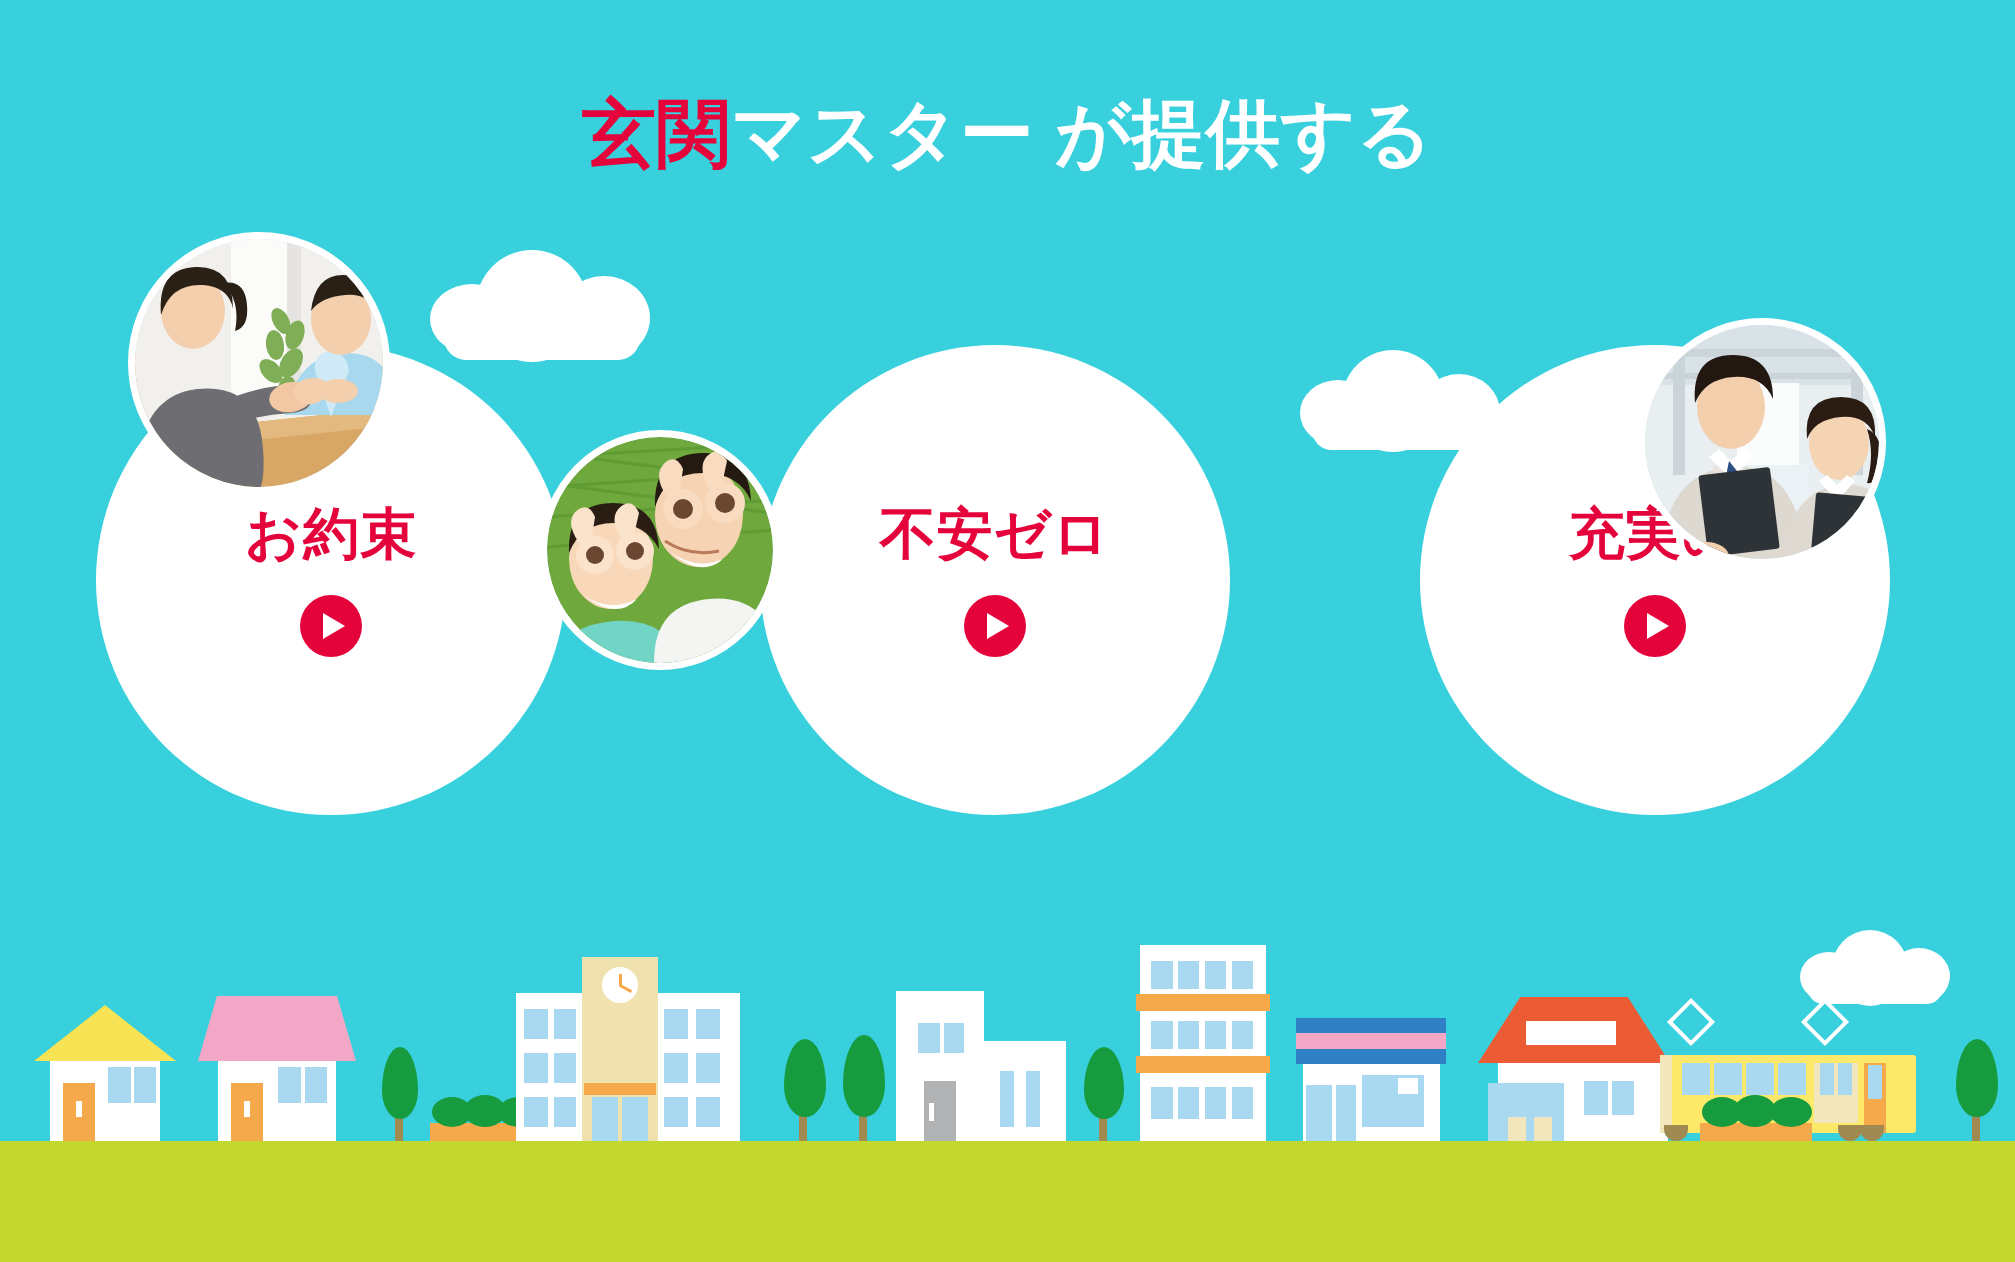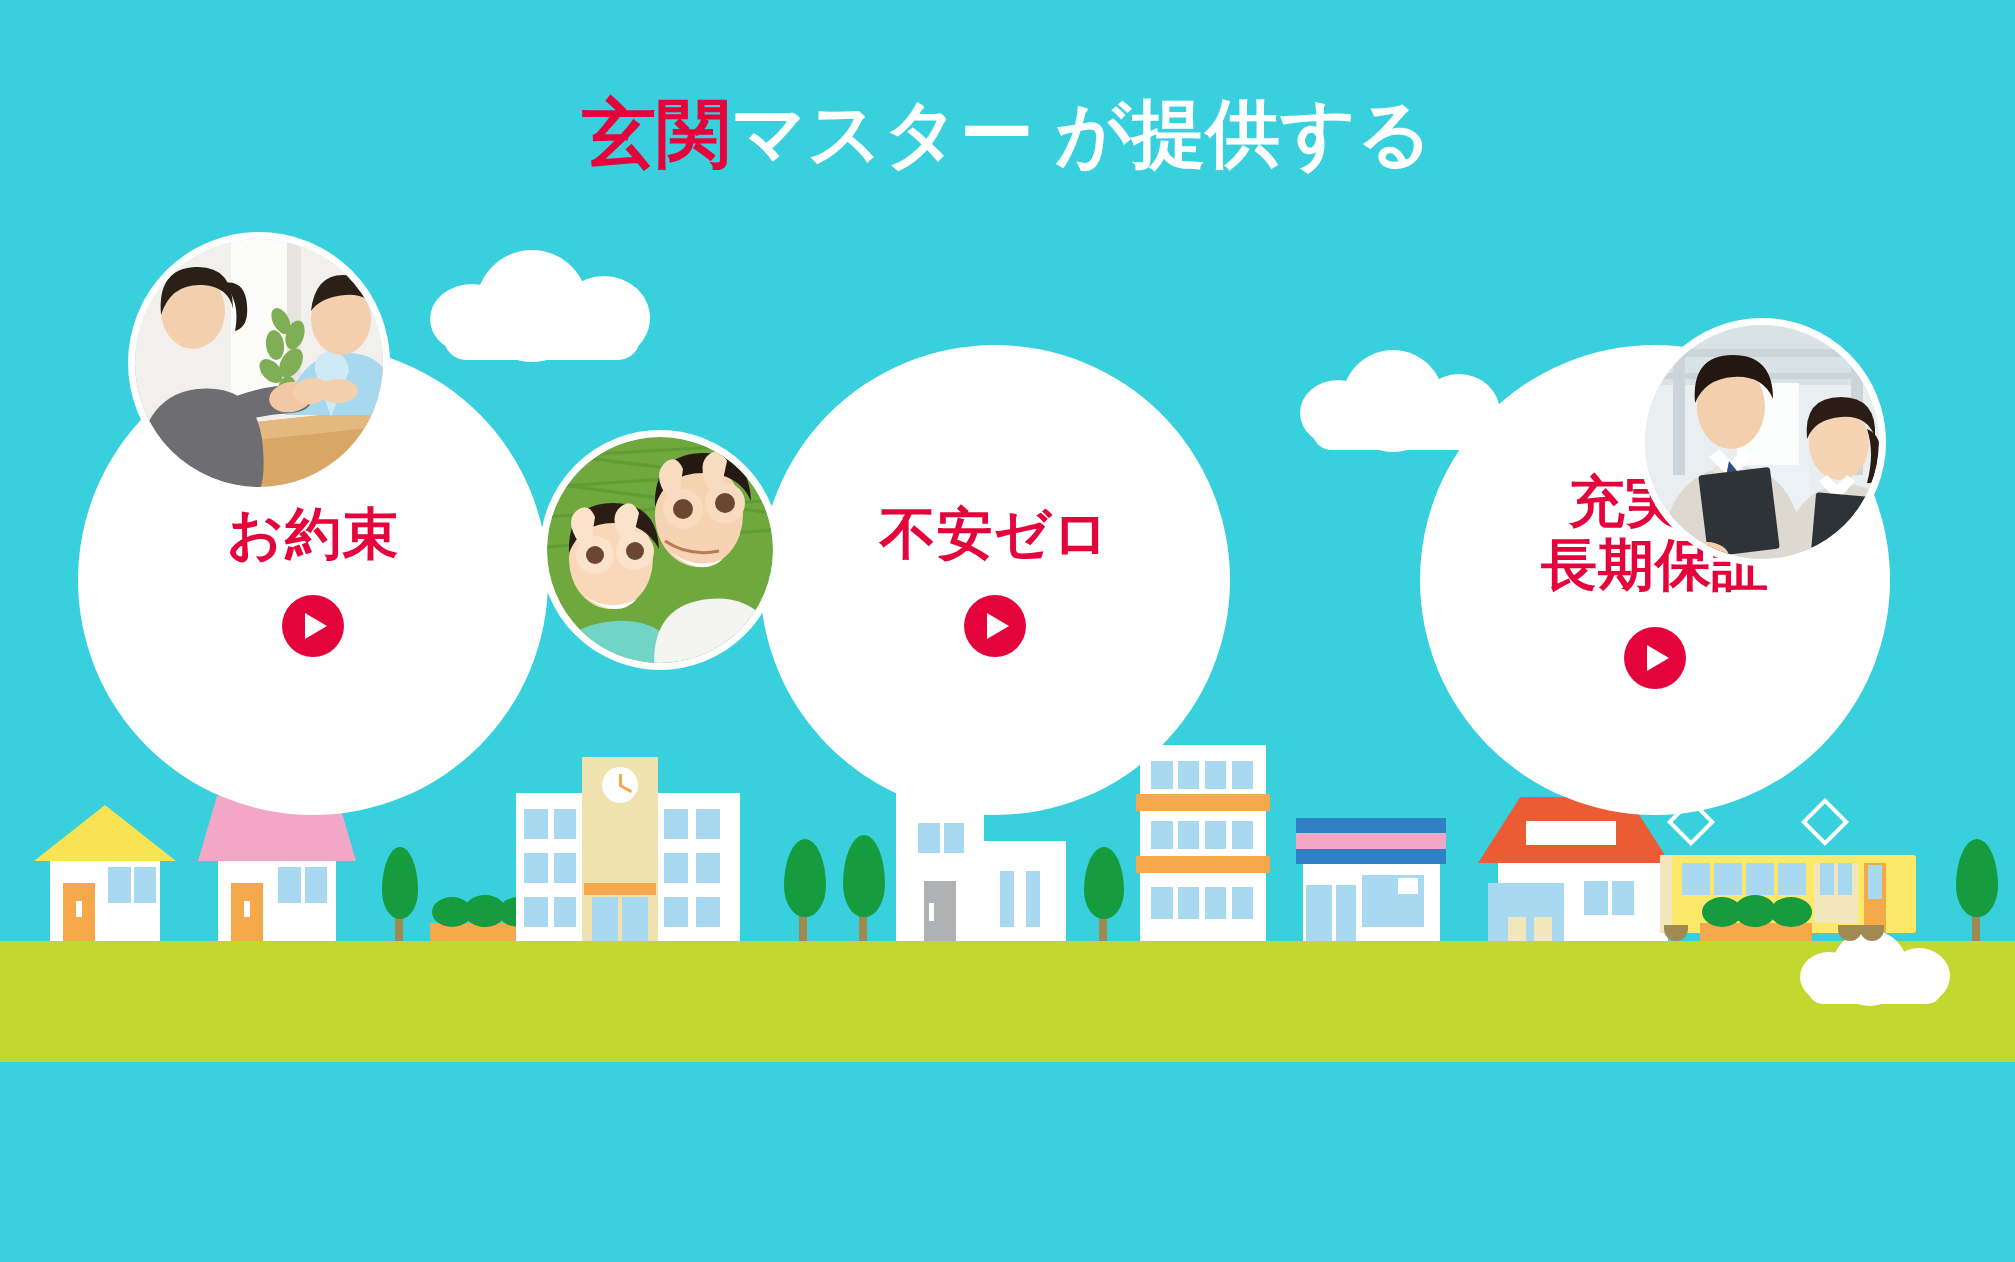--- a/index.html
+++ b/index.html
@@ -2,21 +2,21 @@
 <html><head>
 <meta charset="utf-8">
 <style>
   * { margin:0; padding:0; box-sizing:border-box; }
   html,body { width:2015px; height:1262px; overflow:hidden; }
   body {
     font-family:"Liberation Sans","DejaVu Sans",sans-serif;
     background:#3ad1de;
     position:relative;
   }
-  #stage { position:absolute; inset:0; width:2015px; height:1062px; overflow:hidden; background:#38d0dd; }
+  #stage { position:absolute; inset:0; width:2015px; height:1262px; overflow:hidden; background:#38d0dd; }
 
   
   .ground { position:absolute; left:0; bottom:0; width:2015px; height:121px; background:#c2d82e; }
 
   
   .cloud { position:absolute; filter:none; }
   .cloud i { position:absolute; background:#ffffff; border-radius:50%; display:block; }
 
   
   .headline { position:absolute; left:0; top:95px; width:2015px; text-align:center; z-index:30; }
@@ -94,42 +94,41 @@
     <i style="left:88px;top:18px;width:62px;height:56px;"></i>
     <i style="left:8px;top:44px;width:134px;height:30px;border-radius:18px;"></i>
   </div>
 
   <div class="headline">
     <div class="hl-line1">
       <span class="hl-red">玄関</span><span class="hl-white">マスター が提供する</span>
     </div>
   </div>
 
-  <div class="bubble" style="left:78px;top:345px;width:470px;height:470px;">
+  <div class="bubble" style="left:96px;top:345px;width:470px;height:470px;">
     <div class="bubble-label">
       <div>お約束</div>
     </div>
     <div class="play-btn">
       <div class="play-tri"></div>
     </div>
   </div>
 
   <div class="bubble" style="left:760px;top:345px;width:470px;height:470px;">
     <div class="bubble-label two-line">
       <div>不安ゼロ</div>
     </div>
     <div class="play-btn">
       <div class="play-tri"></div>
     </div>
   </div>
 
   <div class="bubble" style="left:1420px;top:345px;width:470px;height:470px;">
     <div class="bubble-label two-line">
       <div>充実の</div>
-      <div>長期保証</div>
     </div>
     <div class="play-btn">
       <div class="play-tri"></div>
     </div>
   </div>
 
   <div class="photo-circle" style="left:128px;top:232px;width:262px;height:262px;">
     <div class="photo-inner" style="background:linear-gradient(180deg,#f0eeea 0%,#efece7 42%,#d9b276 55%,#c99b55 100%);">
       
       <svg viewBox="0 0 262 262" width="262" height="262">

